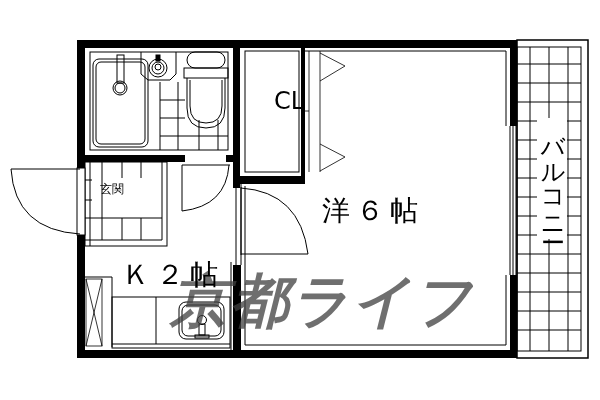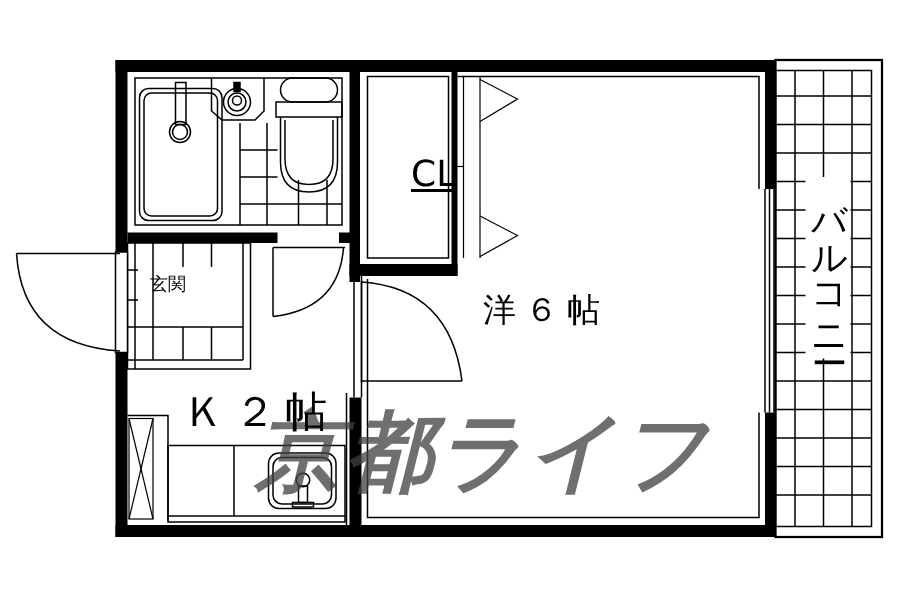--- a/index.html
+++ b/index.html
@@ -1,19 +1,19 @@
 <!DOCTYPE html>
 <html><head>
 <meta charset="utf-8">
 <style>
   html, body { margin:0; padding:0; background:#ffffff; }
   body { width:600px; height:400px; overflow:hidden; position:relative; font-family:"DejaVu Sans", sans-serif; }
   #plan { position:absolute; left:0; top:0; width:600px; height:400px; }
   .lbl { position:absolute; color:#000; white-space:nowrap; font-family:"DejaVu Sans", sans-serif; }
-  .room-western { left:322px; top:192px; font-size:22px; letter-spacing:6px; }
+  .room-western { left:322px; top:192px; font-size:28px; letter-spacing:6px; }
   .room-kitchen { left:122px; top:256px; font-size:28px; letter-spacing:6px; }
   .room-entrance { left:100px; top:181px; font-size:12px; }
   .room-closet { left:271px; top:85px; font-size:24px; width:26px; text-align:center; line-height:30px; }
   .room-balcony { left:537px; top:118px; font-size:24px; width:30px; text-align:center; line-height:32px; background:#fff; padding:2px 0; }
   .watermark { position:absolute; left:170px; top:263px; font-size:58px; font-weight:bold; color:#404040; font-style:italic; letter-spacing:2px; opacity:0.75; pointer-events:none; }
 </style>
 </head>
 <body>
 
 <svg id="plan" viewBox="0 0 600 400" xmlns="http://www.w3.org/2000/svg">
@@ -186,17 +186,17 @@
     <line x1="231" y1="262" x2="231" y2="350"></line>
   </g>
 </svg>
 
 <div class="watermark">京都ライフ</div>
 
 <div class="lbl room-western">洋６帖</div>
 <div class="lbl room-kitchen">Ｋ２帖</div>
 <div class="lbl room-entrance">玄関</div>
 <div class="lbl room-closet">
-  <span style="display:block;word-break:break-all;width:20px;margin:16px auto;text-decoration:underline;">CL</span>
+  <span style="display:block;word-break:break-all;width:20px;margin:1px auto;">CL</span>
 </div>
 <div class="lbl room-balcony">
   <span style="writing-mode:vertical-rl;display:inline-block;">バルコニー</span>
 </div>
 
 </body></html>

